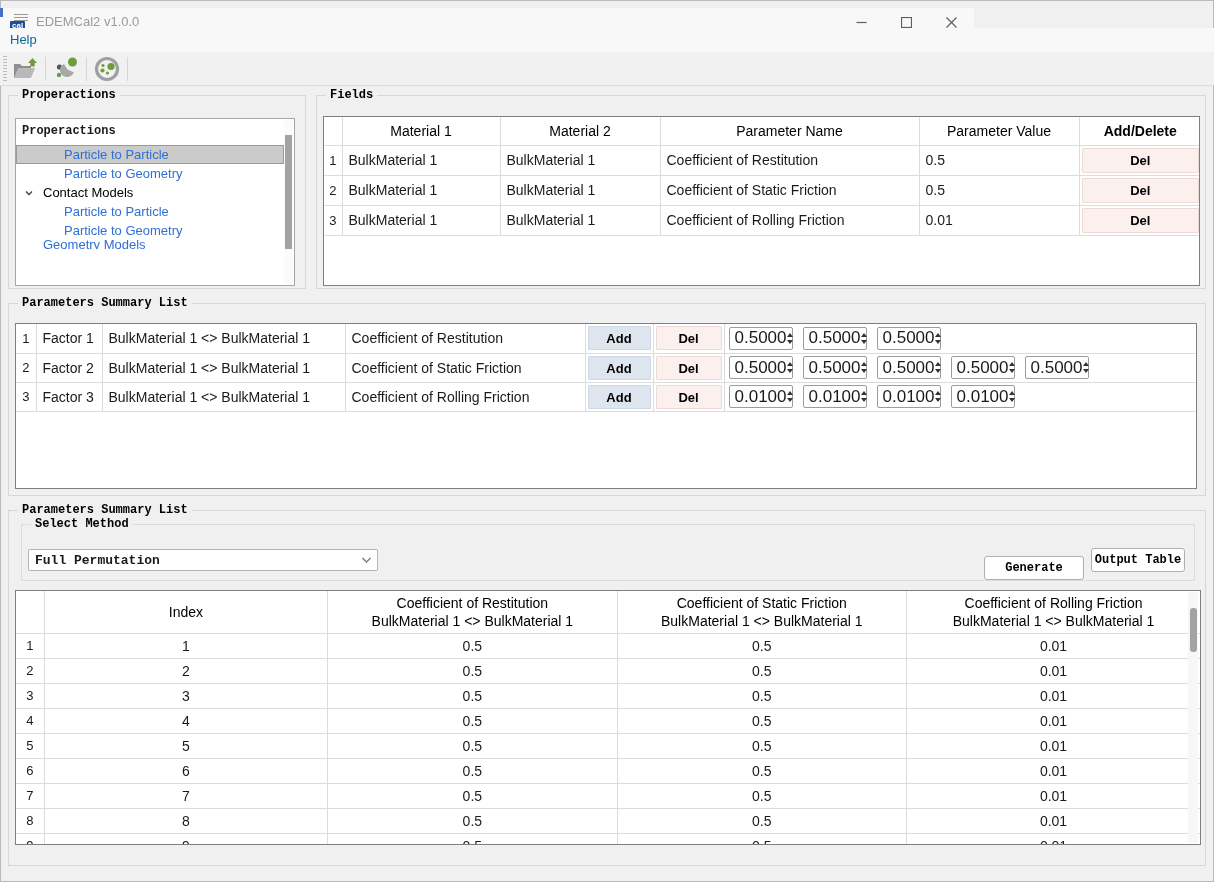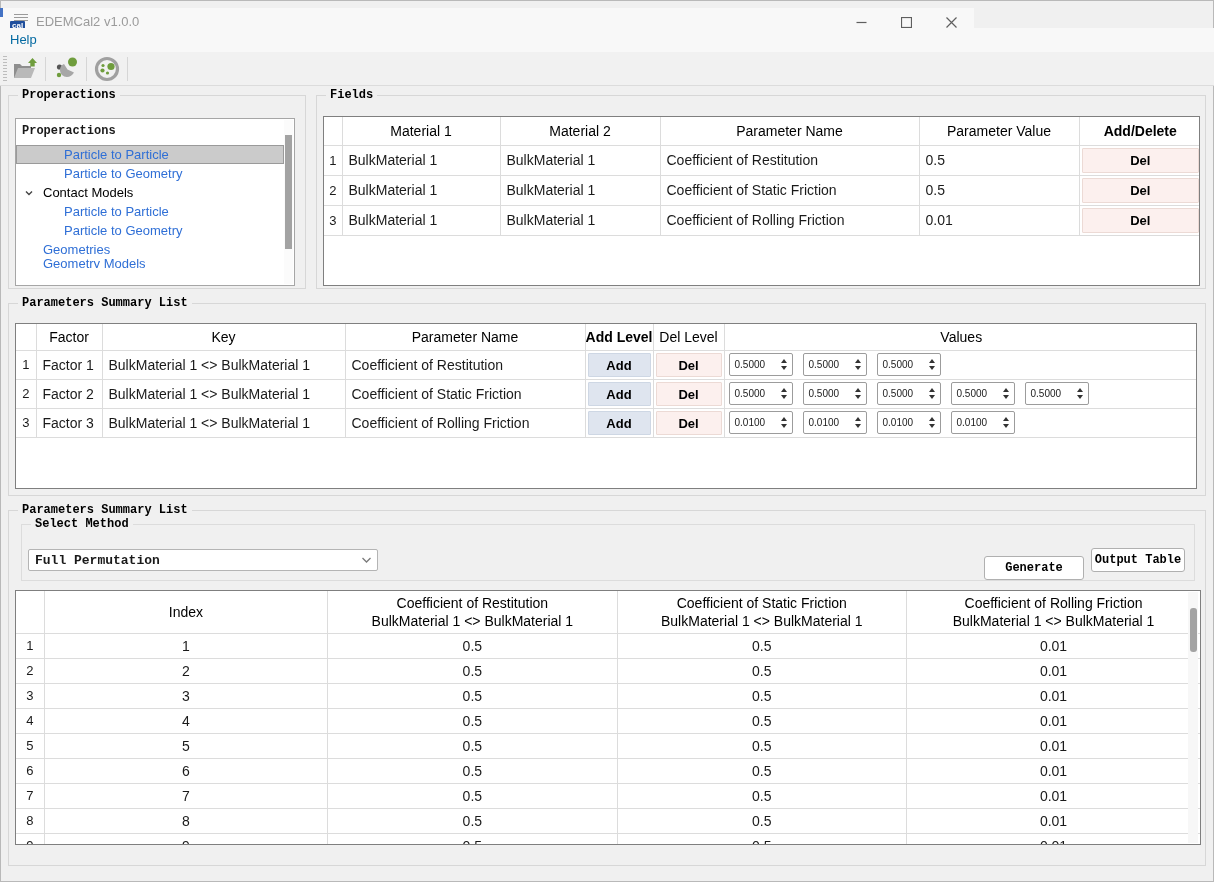--- a/index.html
+++ b/index.html
@@ -60,21 +60,21 @@
   .cell-l { text-align:left; padding-left:6px; }
   .cell-c { text-align:center; }
   .cellbtn { display:block; margin:2px; height:25px; line-height:24px; text-align:center;
     font-weight:bold; font-size:13px; color:#000; border-radius:1px; }
   .btn-del { background:#fcf0ee; border:1px solid #ecdad5; }
   .btn-add { background:#dfe5ef; border:1px solid #ced7e4; }
   
   .spincell { display:flex; align-items:center; padding-left:4px; }
   .spin { display:inline-flex; align-items:center; width:64px; height:23px; border:1px solid #9c9c9c;
     border-radius:2px; background:#fff; margin-right:10px; flex:none; }
-  .spin-val { flex:1; font-size:10px; padding-left:5px; }
+  .spin-val { flex:1; font-size:17px; padding-left:5px; }
   .spin-btns { width:15px; height:100%; display:flex; flex-direction:column; align-items:center; justify-content:center; gap:3px; }
   .tri-up { width:0; height:0; border-left:3.5px solid transparent; border-right:3.5px solid transparent; border-bottom:4px solid #333; }
   .tri-dn { width:0; height:0; border-left:3.5px solid transparent; border-right:3.5px solid transparent; border-top:4px solid #333; }
   
   .sm-group { position:absolute; left:12px; top:13px; width:1174px; height:57px; border:1px solid #dcdcdc; }
   .combo { position:absolute; left:6px; top:24px; width:350px; height:22px; background:#fff;
     border:1px solid #b4b4b4; border-radius:2px; display:flex; align-items:center; }
   .combo-val { flex:1; font-family:"Liberation Mono", monospace; font-size:13px; font-weight:bold; padding-left:6px; }
   .combo-arrow { width:22px; display:flex; justify-content:center; }
   .push-btn { position:absolute; top:23px; height:24px; background:#fff; border:1px solid #b0b0b0; border-radius:3px;
@@ -167,23 +167,20 @@
             </svg>
         </span>
         <span>Contact Models</span>
       </div>
       <div class="tree-item child">
         <span>Particle to Particle</span>
       </div>
       <div class="tree-item child">
         <span>Particle to Geometry</span>
       </div>
-      <div class="tree-item toplink">
-        <span>Geometries</span>
-      </div>
       <div class="tree-item toplink clipped">
         <span>Geometry Models</span>
       </div>
     </div>
     <div class="tree-scroll">
       <div class="tree-thumb"></div>
     </div>
   </div>
 </div>
 
@@ -250,29 +247,20 @@
       <colgroup>
           <col style="width:20px">
           <col style="width:66px">
           <col style="width:243px">
           <col style="width:240px">
           <col style="width:68px">
           <col style="width:71px">
           <col style="width:474px">
         </colgroup>
       <tbody>
-          <tr style="height:26px">
-        <th></th>
-        <th>Factor</th>
-        <th>Key</th>
-        <th>Parameter Name</th>
-        <th style="font-weight:bold">Add Level</th>
-        <th>Del Level</th>
-        <th>Values</th>
-      </tr>
       <tr style="height:29px">
         <td class="rn">1</td>
         <td class="cell-l">Factor 1</td>
         <td class="cell-l">BulkMaterial 1 &lt;&gt; BulkMaterial 1</td>
         <td class="cell-l">Coefficient of Restitution</td>
         <td>
               <div class="cellbtn btn-add" style="height:24px;line-height:23px">Add</div>
             </td>
         <td>
               <div class="cellbtn btn-del" style="height:24px;line-height:23px">Del</div>

